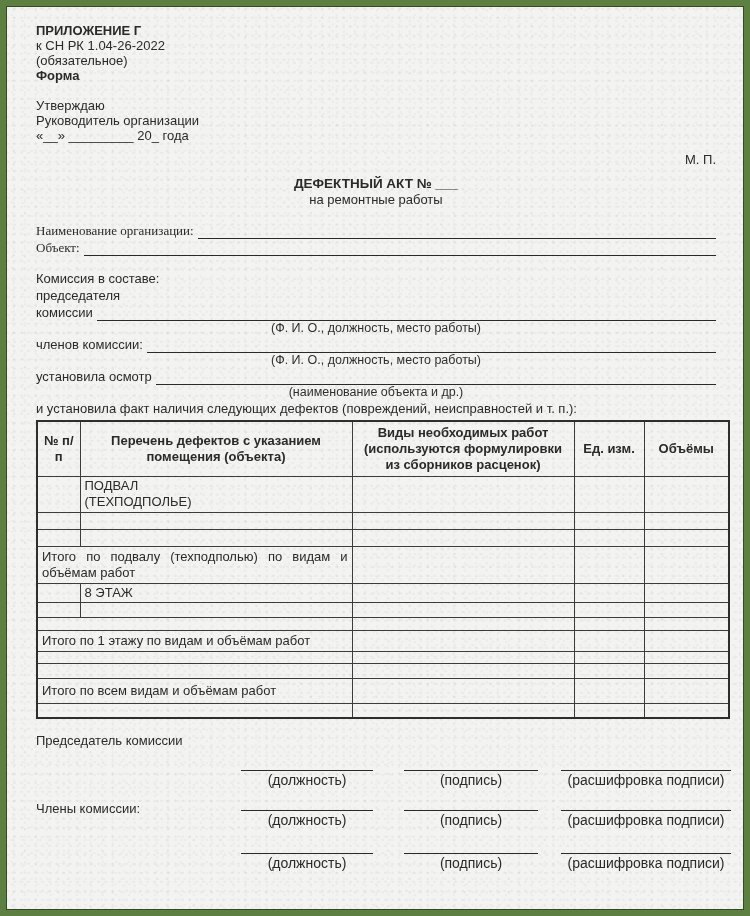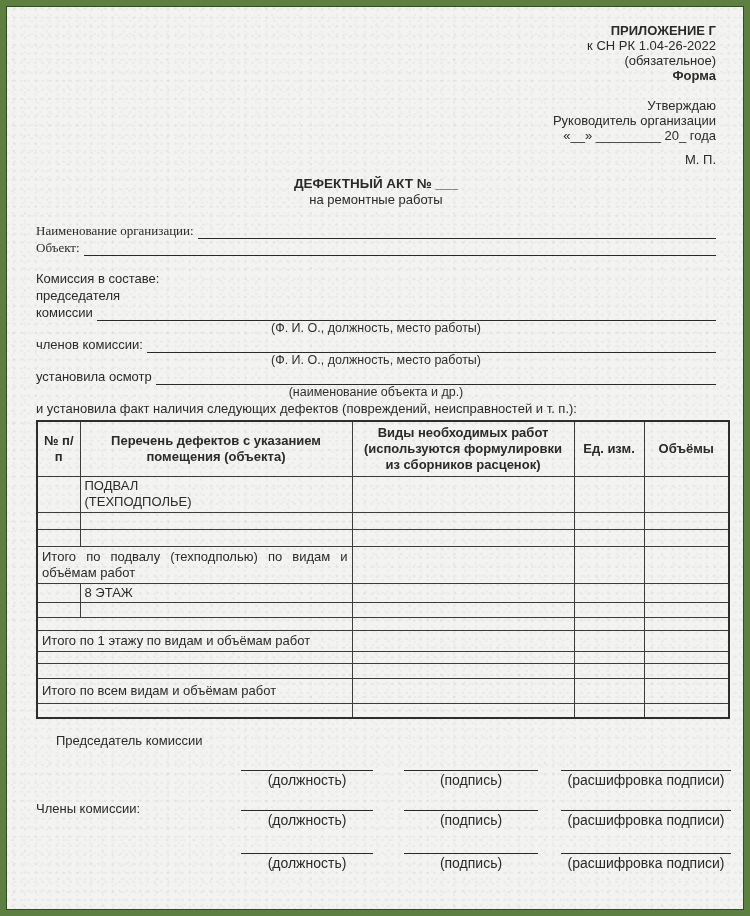--- a/index.html
+++ b/index.html
@@ -15,21 +15,21 @@
       radial-gradient(circle at 71% 64%, rgba(120,120,120,.06) 0 1px, transparent 1.6px),
       radial-gradient(circle at 46% 82%, rgba(100,100,100,.05) 0 1px, transparent 1.6px),
       radial-gradient(circle at 85% 15%, rgba(100,100,100,.05) 0 1px, transparent 1.6px);
     background-size:7px 9px,11px 7px,13px 11px,9px 13px;
     font-family:"Liberation Sans","DejaVu Sans",sans-serif;
     color:#2a2a2a;
     font-size:13px;
     overflow:hidden;
   }
   .inner{padding:17px 28px 0 30px;}
-  .tr-block{text-align:right;line-height:15px;}
+  .tr-block{line-height:15px;}
   .b{font-weight:bold;}
   .approval{margin-top:15px;}
   .stamp{margin-top:9px;text-align:right;line-height:15px;}
   .title{margin-top:8px;text-align:center;font-weight:bold;font-size:13.5px;line-height:17px;}
   .subtitle{text-align:center;font-size:13px;line-height:16px;}
   .fields{margin-top:14px;font-family:Liberation Serif, serif;}
   .field-row{display:flex;line-height:17px;}
   .fill-line{flex:1;border-bottom:1px solid #2a2a2a;margin-left:4px;}
   .commission{margin-top:14px;}
   .c-line{line-height:17px;}
@@ -54,21 +54,21 @@
   tr.r36{height:36px;}
   tr.r17{height:17px;}
   tr.r37{height:37px;}
   tr.r15{height:15px;}
   tr.r13{height:13px;}
   tr.r21{height:21px;}
   tr.r12{height:12px;}
   tr.r25{height:25px;}
   td.just{text-align:justify;line-height:17px;}
   .sig-section{margin-top:14px;}
-  .sig-caption{line-height:16px;margin-left:20px;}
+  .sig-caption{line-height:16px;}
   .sig-row{display:flex;align-items:flex-start;}
   .sig-row.first{margin-top:21px;}
   .sig-row.second{margin-top:22px;}
   .sig-row.third{margin-top:25px;}
   .sig-left{width:205px;flex:none;}
   .sig-left span{display:inline-block;transform:translateY(-9px);line-height:16px;}
   .sig-blank{
     border-top:1px solid #2a2a2a;
     text-align:center;
     font-size:14px;

